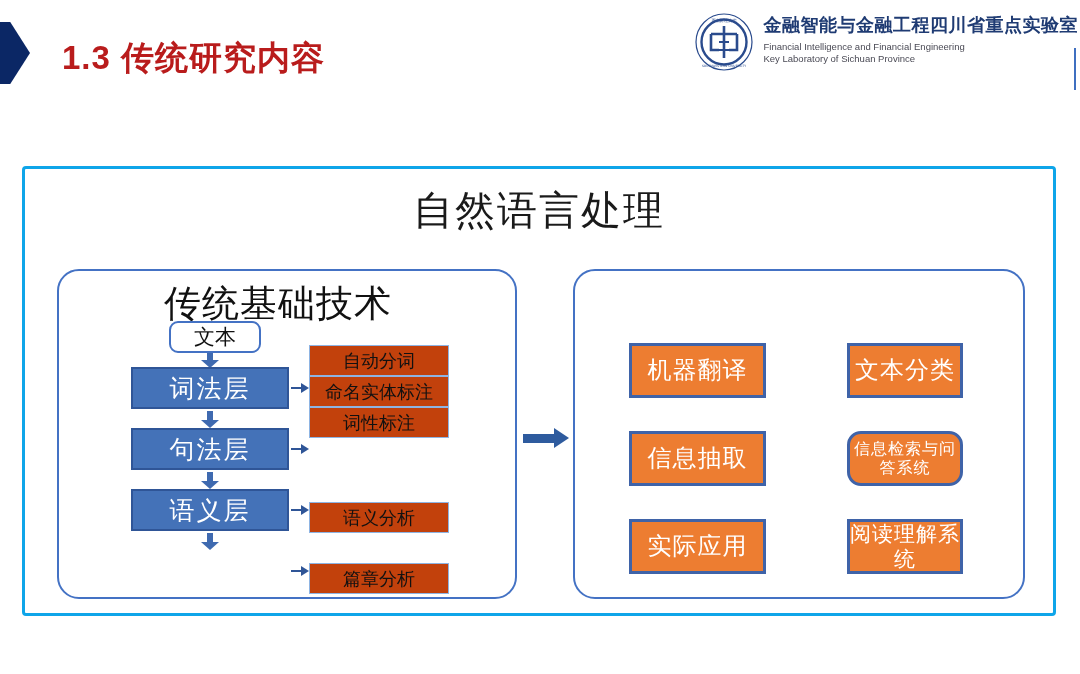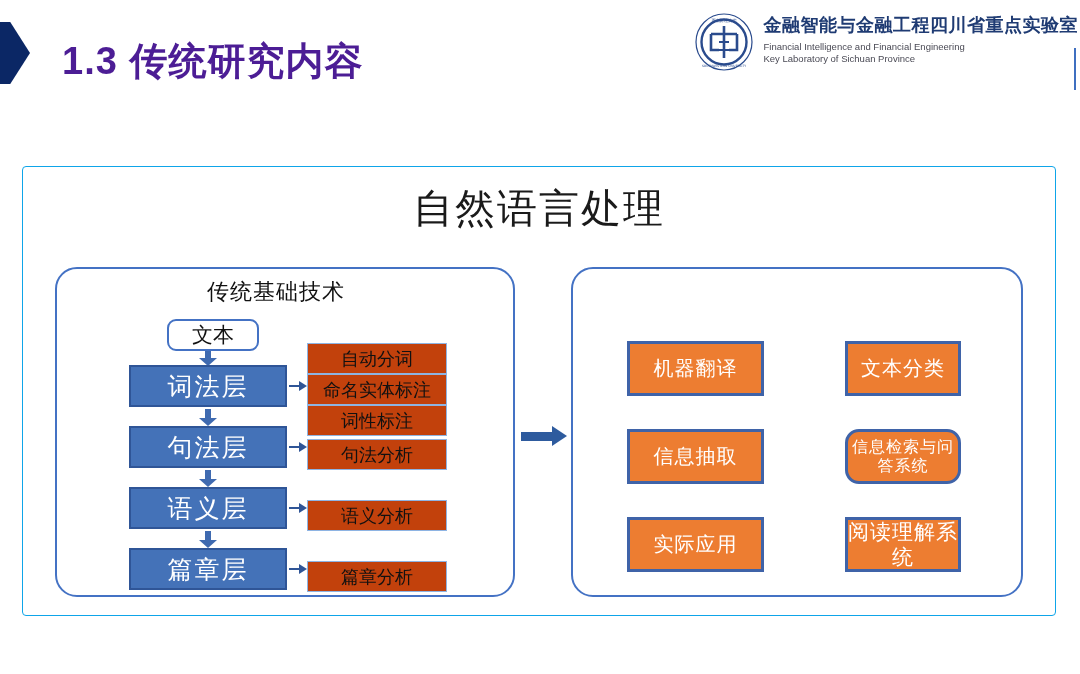--- a/index.html
+++ b/index.html
@@ -13,21 +13,21 @@
 
   
   .corner-wedge {
     position: absolute; left: -22px; top: 22px;
     width: 52px; height: 62px;
     background: #0b2765;
     clip-path: polygon(0% 0%, 62% 0%, 100% 50%, 62% 100%, 0% 100%);
   }
   .slide-title {
     position: absolute; left: 62px; top: 36px;
-    font-size: 38px; font-weight: bold; color: #4c1d95;
+    font-size: 33px; font-weight: bold; color: #b91c1c;
     letter-spacing: 1px; white-space: nowrap; text-align: center;
   }
   .logo-block {
     position: absolute; right: 2px; top: 12px;
     display: flex; align-items: flex-start; gap: 10px;
   }
   .logo-seal { width: 60px; height: 60px; flex: 0 0 60px; }
   .logo-text { padding-top: 3px; }
   .logo-cn {
     font-size: 18px; font-weight: bold; color: #1f3b73;
@@ -39,38 +39,38 @@
   }
   .header-rule {
     position: absolute; right: 4px; top: 48px;
     width: 2px; height: 42px; background: #3f6fc0;
   }
 
   
   .outer-frame {
     position: absolute; left: 22px; top: 166px;
     width: 1034px; height: 450px;
-    border: 1px solid #0ea5e9; border-radius: 4px; background: #fff;
+    border: 3px solid #0ea5e9; border-radius: 4px; background: #fff;
   }
   .nlp-heading {
     position: absolute; left: 0; right: 0; top: 14px;
     text-align: center; font-size: 40px; color: #1a1a1a;
     font-family: "DejaVu Sans", "Liberation Sans", sans-serif;
     letter-spacing: 2px;
   }
 
   
   .panel {
     position: absolute; border: 2.5px solid #4472c4; border-radius: 22px; background: #fff;
   }
   .panel-left  { left: 32px; top: 100px; width: 460px; height: 330px; }
   .panel-right { left: 548px; top: 100px; width: 452px; height: 330px; }
   .panel-title {
     position: absolute; left: 0; right: 18px; top: 8px; text-align: center;
-    font-size: 22px; color: #111;
+    font-size: 37px; color: #111;
     font-family: "DejaVu Sans", "Liberation Sans", sans-serif; letter-spacing: 1px;
   }
 
   
   .text-chip {
     position: absolute; left: 110px; top: 50px; width: 92px; height: 32px;
     border: 2.5px solid #4472c4; border-radius: 9px; background: #fff;
     display: flex; align-items: center; justify-content: center;
     font-size: 21px; color: #111;
     font-family: "DejaVu Serif", "Liberation Serif", serif;
@@ -154,21 +154,21 @@
     position: absolute; background: #ed7d31; border: 3px solid #3f63a8;
     display: flex; align-items: center; justify-content: center; text-align: center;
     color: #fff; font-family: "DejaVu Sans", "Liberation Sans", sans-serif;
     letter-spacing: 1px; line-height: 1.15;
   }
   .app-c1 { left: 54px; width: 137px; }
   .app-c2 { left: 272px; width: 116px; }
   .app-r1 { top: 72px; height: 55px; }
   .app-r2 { top: 160px; height: 55px; }
   .app-r3 { top: 248px; height: 55px; }
-  .fs-lg { font-size: 20px; }
+  .fs-lg { font-size: 24px; }
   .fs-md { font-size: 21px; }
   .fs-sm { font-size: 16px; border-radius: 14px; }
 </style>
 </head>
 <body>
 
 <div id="slide">
 
   <div class="corner-wedge"></div>
   <div class="slide-title">1.3 传统研究内容</div>
@@ -200,31 +200,29 @@
 
       <div class="text-chip">文本</div>
 
       <div class="v-arrow va-0"></div>
       <div class="layer-box layer-1">词法层</div>
       <div class="v-arrow va-1"></div>
       <div class="layer-box layer-2">句法层</div>
       <div class="v-arrow va-2"></div>
       <div class="layer-box layer-3">语义层</div>
       <div class="v-arrow va-3"></div>
-      <div class="layer-box layer-4">篇章层</div>
 
       <div class="h-arrow ha-1"></div>
       <div class="h-arrow ha-2"></div>
       <div class="h-arrow ha-3"></div>
       <div class="h-arrow ha-4"></div>
 
       <div class="tag-box tag-1">自动分词</div>
       <div class="tag-box tag-2">命名实体标注</div>
       <div class="tag-box tag-3">词性标注</div>
-      <div class="tag-box tag-4">句法分析</div>
       <div class="tag-box tag-5">语义分析</div>
       <div class="tag-box tag-6">篇章分析</div>
     </div>
 
     <div class="mid-arrow"></div>
 
     <div class="panel panel-right">
 
       <div class="app-box app-c1 app-r1 fs-lg">机器翻译</div>
       <div class="app-box app-c1 app-r2 fs-lg">信息抽取</div>

